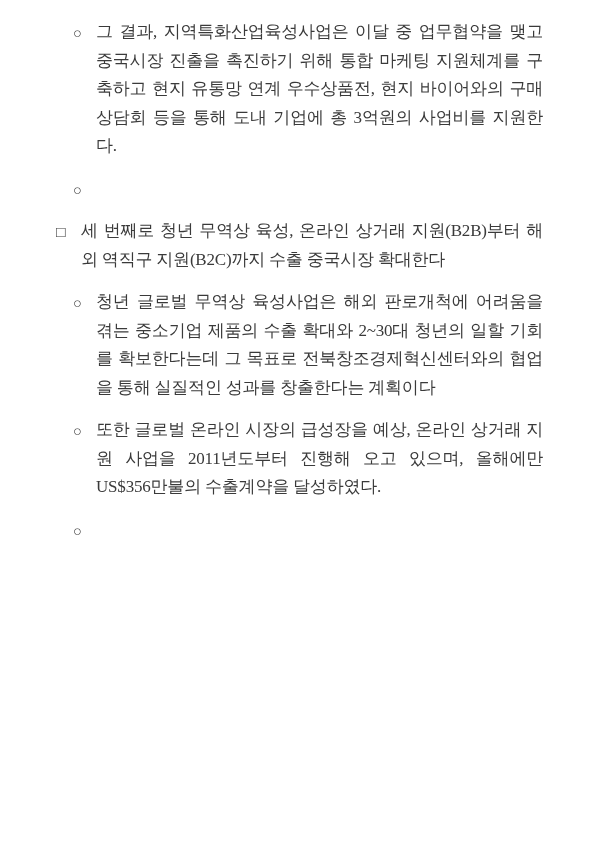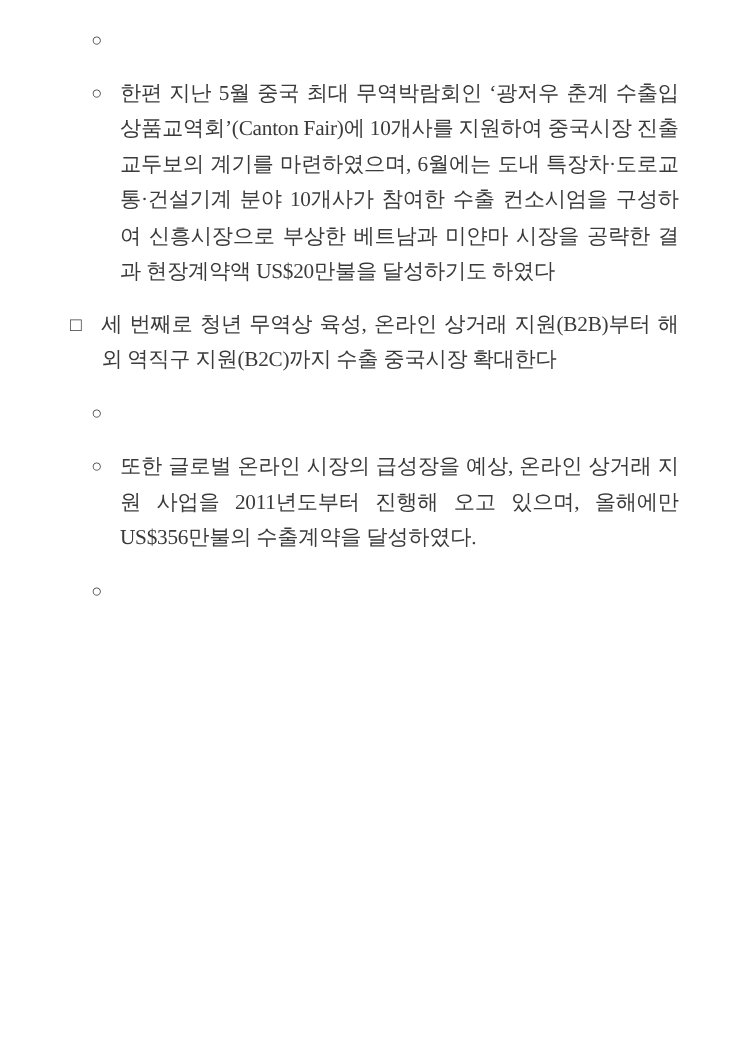--- a/index.html
+++ b/index.html
@@ -49,34 +49,35 @@
   }
   .lvl-circle .bullet { width: 23px; }
 </style>
 </head>
 <body>
 
 <div class="page">
 
   <div class="para lvl-circle">
     <span class="bullet">○</span>
+    <div class="ptext">그 결과, 지역특화산업육성사업은 이달 중 업무협약을 맺고 중국시장 진출을 촉진하기 위해 통합 마케팅 지원체계를 구축하고 현지 유통망 연계 우수상품전, 현지 바이어와의 구매 상담회 등을 통해 도내 기업에 총 3억원의 사업비를 지원한다.</div>
   </div>
 
   <div class="para lvl-circle">
     <span class="bullet">○</span>
-    <div class="ptext">한편 지난 5월 중국 최대 무역박람회인 ‘광저우 춘계 수출입상품교역회’(Canton Fair)에 10개사를 지원하여 중국시장 진출 교두보의 계기를 마련하였으며, 6월에는 도내 특장차·도로교통·건설기계 분야 10개사가 참여한 수출 컨소시엄을 구성하여 신흥시장으로 부상한 베트남과 미얀마 시장을 공략한 결과 현장계약액 US$20만불을 달성하기도 하였다</div>
   </div>
 
   <div class="para lvl-square">
     <span class="bullet">□</span>
     <div class="ptext">세 번째로 청년 무역상 육성, 온라인 상거래 지원(B2B)부터 해외 역직구 지원(B2C)까지 수출 중국시장 확대한다</div>
   </div>
 
   <div class="para lvl-circle">
     <span class="bullet">○</span>
+    <div class="ptext">청년 글로벌 무역상 육성사업은 해외 판로개척에 어려움을 겪는 중소기업 제품의 수출 확대와 2~30대 청년의 일할 기회를 확보한다는데 그 목표로 전북창조경제혁신센터와의 협업을 통해 실질적인 성과를 창출한다는 계획이다</div>
   </div>
 
   <div class="para lvl-circle">
     <span class="bullet">○</span>
     <div class="ptext">또한 글로벌 온라인 시장의 급성장을 예상, 온라인 상거래 지원 사업을 2011년도부터 진행해 오고 있으며, 올해에만 US$356만불의 수출계약을 달성하였다.</div>
   </div>
 
   <div class="para lvl-circle">
     <span class="bullet">○</span>
   </div>

